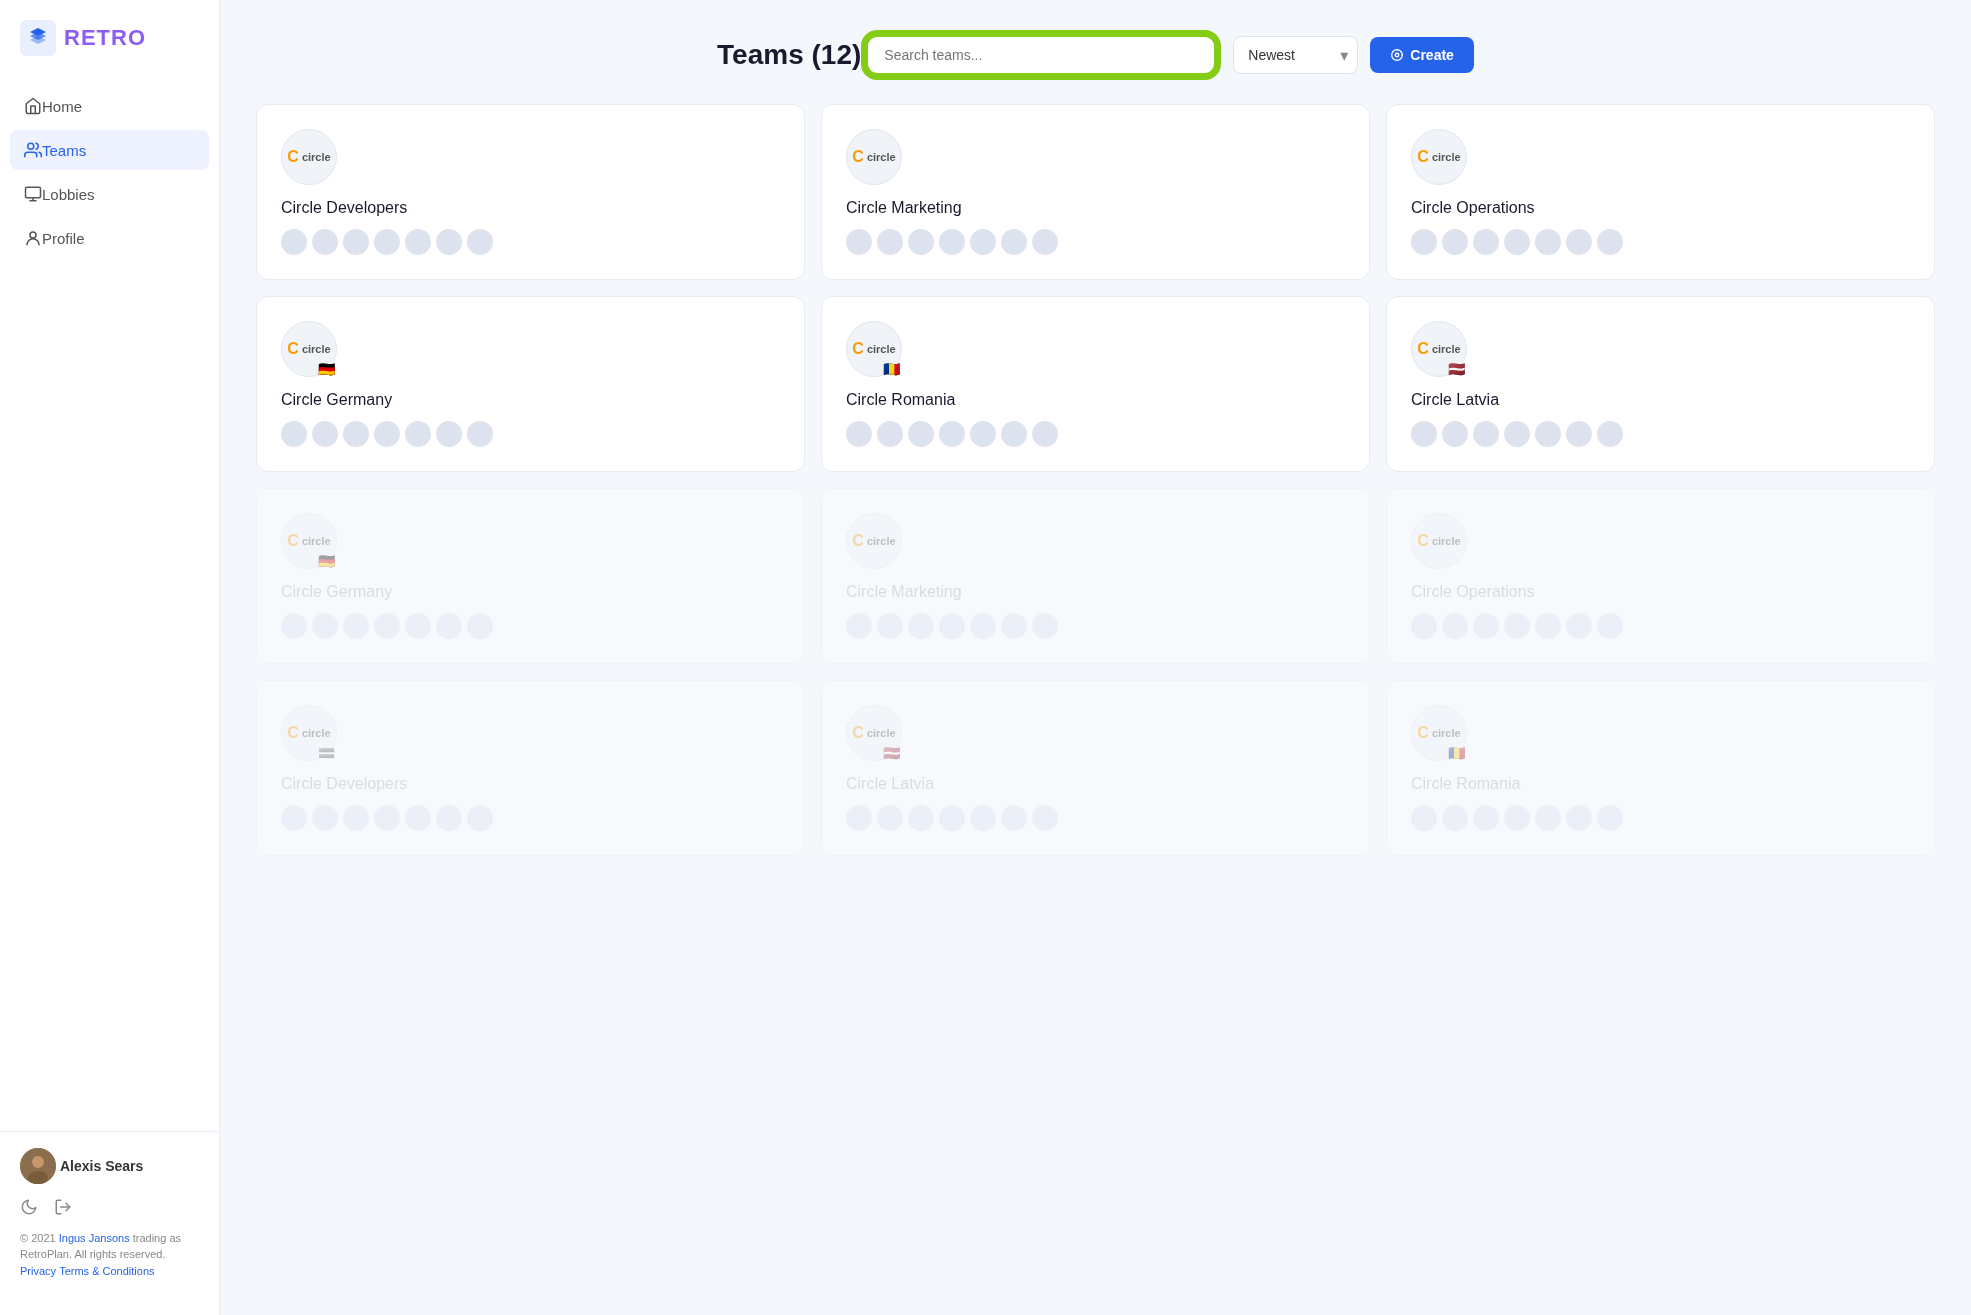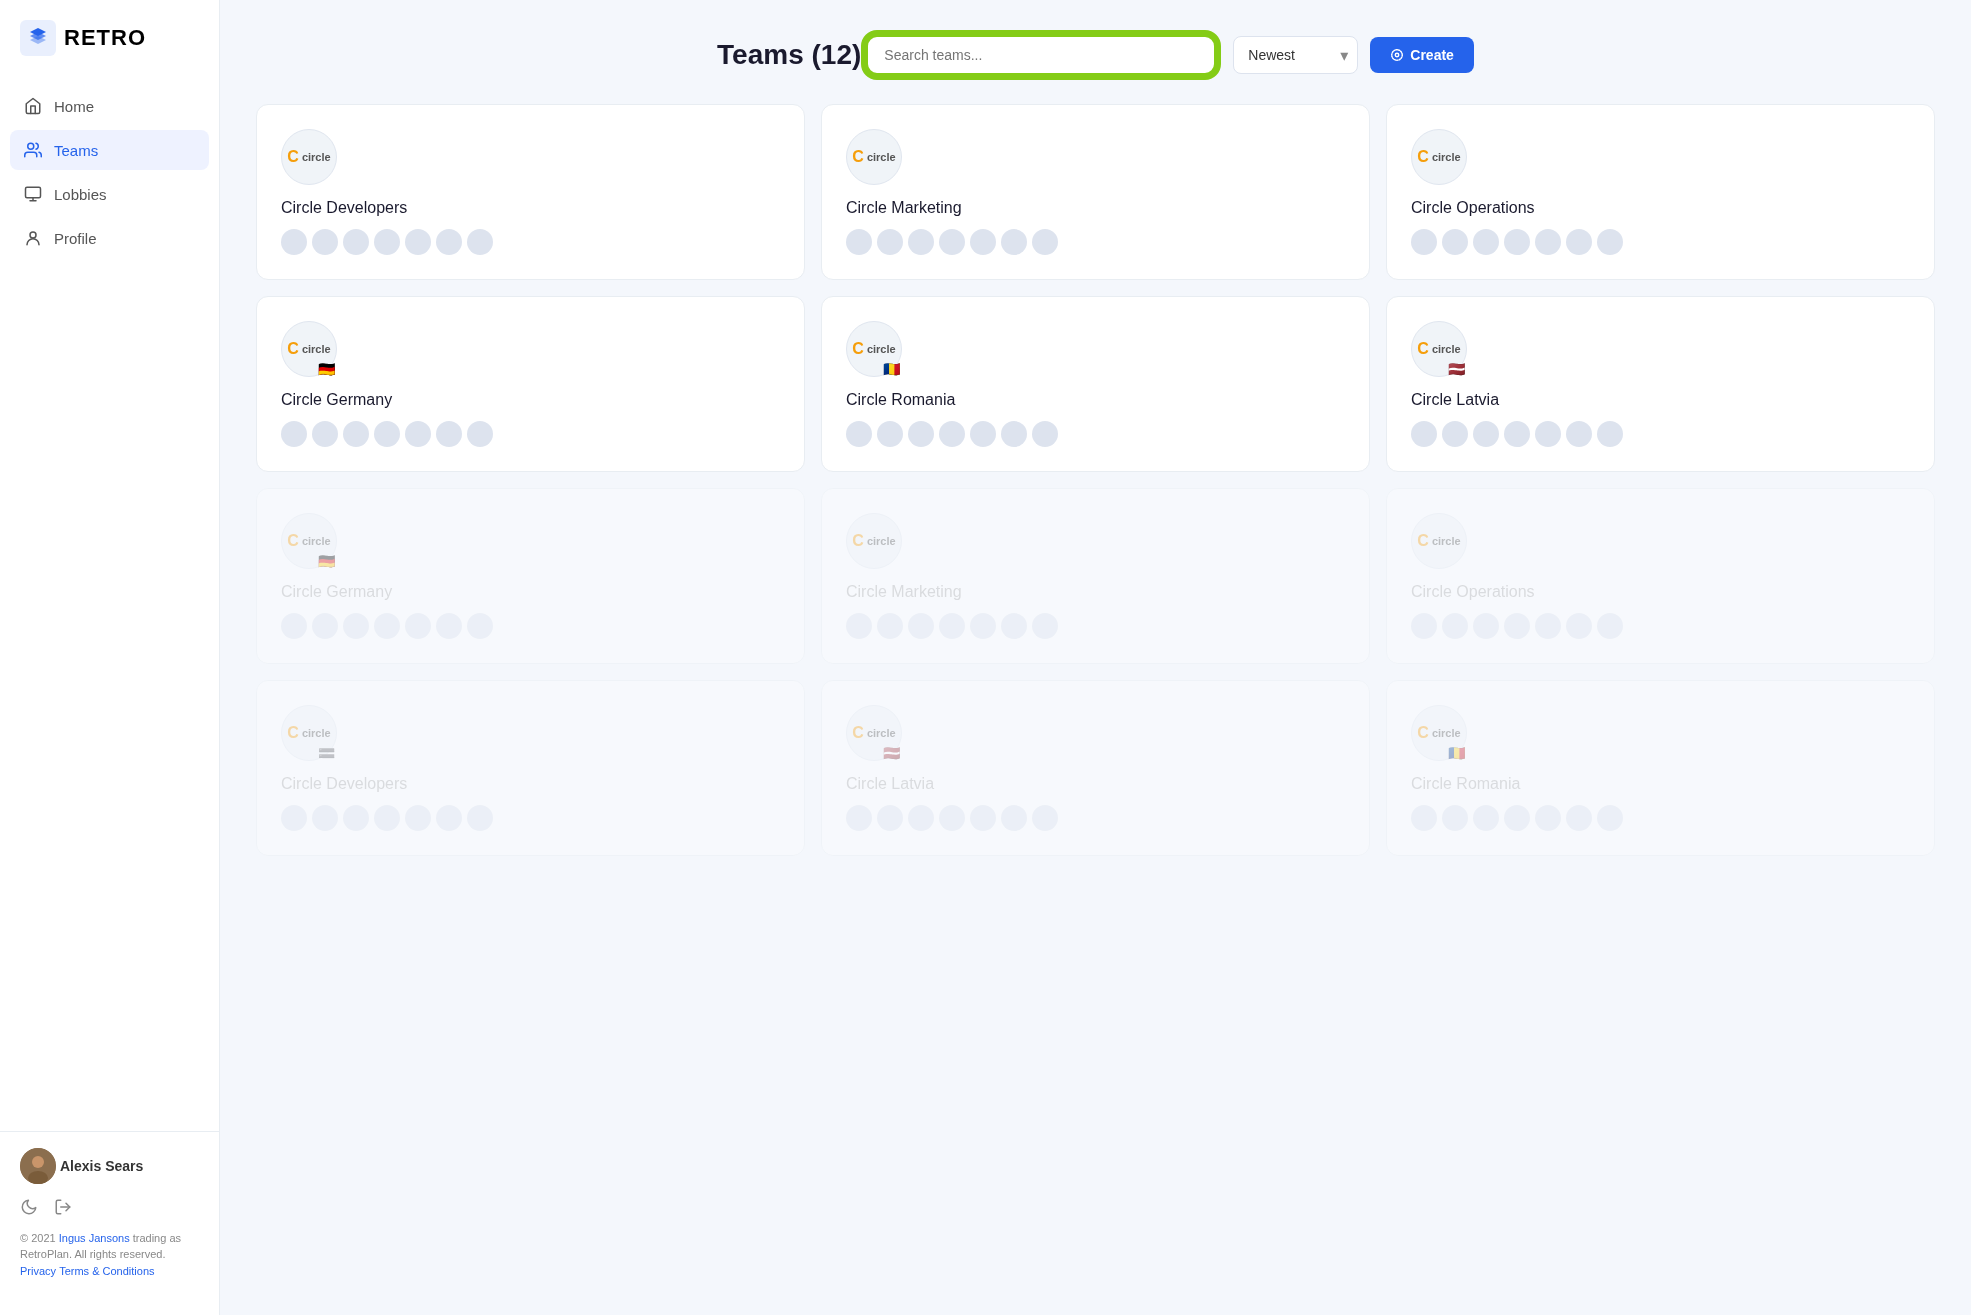--- a/index.html
+++ b/index.html
@@ -22,31 +22,30 @@
       align-items: center;
       gap: 8px;
     }
     .logo-icon {
       width: 36px;
       height: 36px;
     }
     .logo-text {
       font-size: 22px;
       font-weight: 800;
-      color: #000000;
+      color: #8b5cf6;
       letter-spacing: 1px;
     }
     .nav-items {
       flex: 1;
       padding: 0 10px;
     }
     .nav-item {
       display: flex;
       align-items: center;
-      gap: 12px;
       padding: 11px 14px;
       border-radius: 8px;
       cursor: pointer;
       color: #555;
       font-size: 15px;
       font-weight: 500;
       margin-bottom: 4px;
       transition: background 0.15s;
     }
     .nav-item.active { background: #eef2ff; color: #2563eb; }

